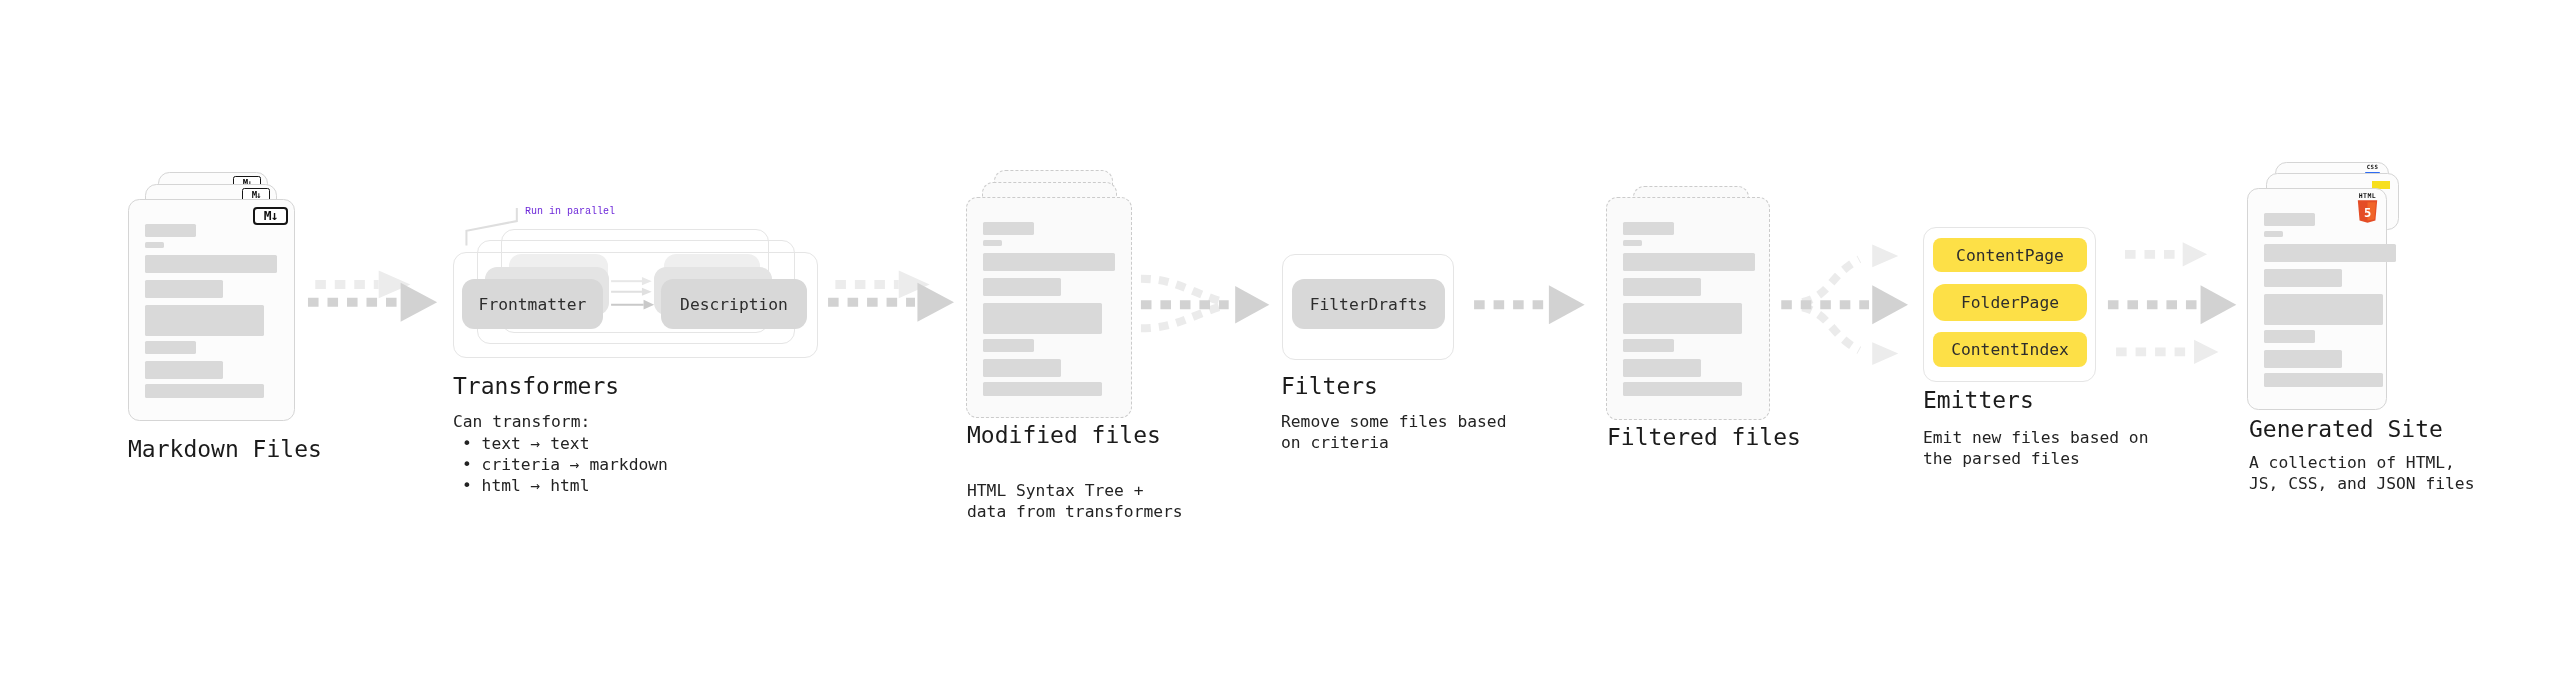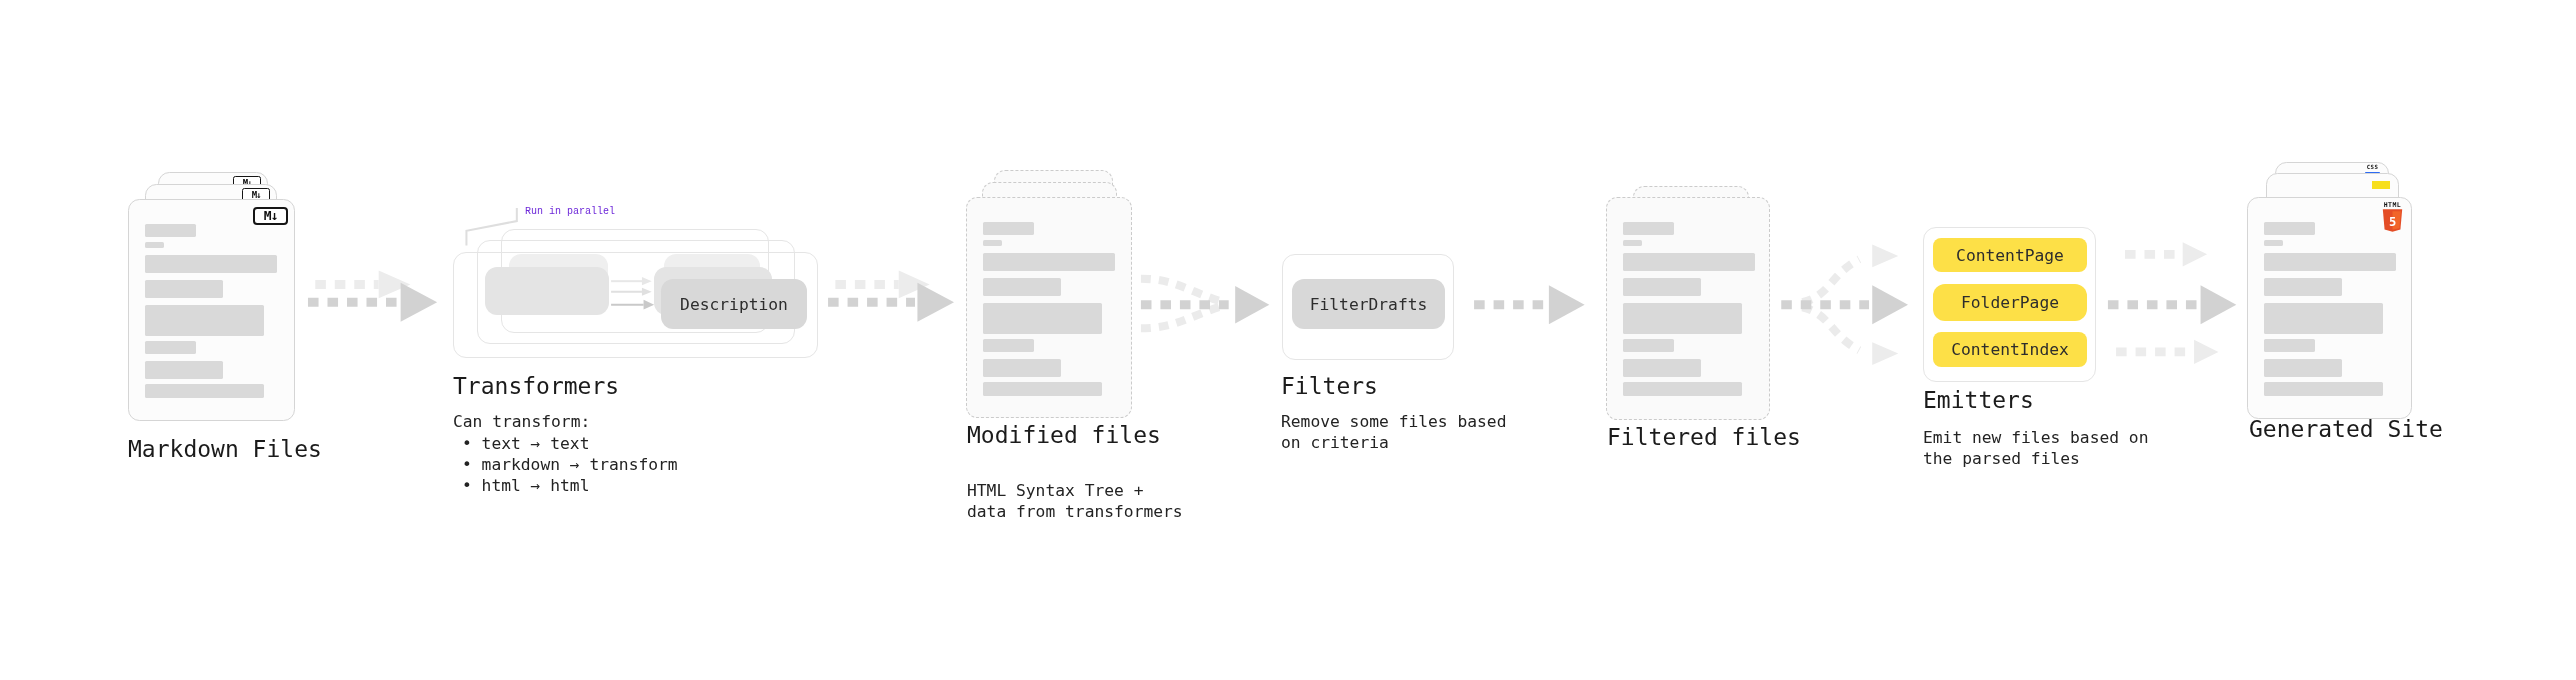--- a/index.html
+++ b/index.html
@@ -99,26 +99,27 @@
   </div>
   <div class="h1" style="left:128px;top:437px;">Markdown Files</div>
 
   <div class="frame" style="left:501px;top:229px;width:268px;height:104px;"></div>
   <div class="frame" style="left:477px;top:240px;width:318px;height:104px;"></div>
   <div class="frame" style="left:453px;top:252px;width:365px;height:106px;"></div>
   <div class="ghost g2" style="left:509px;top:254px;width:99px;height:48px;"></div>
   <div class="ghost g2" style="left:664px;top:254px;width:96px;height:48px;"></div>
   <div class="ghost g1" style="left:485px;top:267px;width:124px;height:48px;"></div>
   <div class="ghost g1" style="left:654px;top:267px;width:118px;height:48px;"></div>
+  <div class="btn" style="left:462px;top:279px;width:141px;height:50px;">Frontmatter</div>
   <div class="btn" style="left:661px;top:279px;width:146px;height:50px;">Description</div>
   <div class="annot" style="left:525px;top:203px;">Run in parallel</div>
   <div class="h1" style="left:453px;top:374px;">Transformers</div>
   <div class="sub" style="left:453px;top:411px;">Can transform:</div>
   <div class="sub" style="left:462px;top:433px;">• text → text</div>
-  <div class="sub" style="left:462px;top:454px;">• markdown → transform</div>
+  <div class="sub" style="left:462px;top:454px;">• criteria → markdown</div>
   <div class="sub" style="left:462px;top:475px;">• html → html</div>
 
   <div class="doc-card dashed" style="left:994px;top:170px;width:119px;height:57px;"></div>
   <div class="doc-card dashed" style="left:982px;top:182px;width:135px;height:57px;"></div>
   <div class="doc-card dashed" style="left:966px;top:197px;width:166px;height:221px;">
     <div class="bar b1"></div>
     <div class="bar b2"></div>
     <div class="bar b3"></div>
     <div class="bar b4"></div>
     <div class="bar b5"></div>
@@ -159,39 +160,41 @@
 
   <div class="doc-card solid" style="left:2275px;top:162px;width:114px;height:57px;">
     <div class="css-badge">
       <div class="css-txt">CSS</div>
       <div class="css-bar"></div>
     </div>
   </div>
   <div class="doc-card solid" style="left:2266px;top:173px;width:133px;height:57px;">
     <div class="js-badge"></div>
   </div>
-  <div class="doc-card solid" style="left:2247px;top:197px;width:165px;height:222px;">
+  <div class="doc-card solid" style="left:2247px;top:188px;width:140px;height:222px;">
     <div class="html5-badge">
       <div class="html-txt">HTML</div>
       <svg width="21" height="23" viewBox="0 0 26 28">
         <path d="M1 0 h24 l-2.2 25 L13 28 3.2 25 Z" fill="#e44d26"></path>
         <path d="M13 2.5 h10.3 l-1.8 21 L13 25.6 Z" fill="#f16529"></path>
         <text x="13.2" y="20.5" text-anchor="middle" font-size="15" font-weight="bold" fill="#ffffff">5</text>
       </svg>
     </div>
     <div class="bar b1"></div>
     <div class="bar b2"></div>
     <div class="bar b3"></div>
     <div class="bar b4"></div>
     <div class="bar b5"></div>
     <div class="bar b6"></div>
     <div class="bar b7"></div>
     <div class="bar b8"></div>
   </div>
   <div class="h1" style="left:2249px;top:417px;">Generated Site</div>
+  <div class="sub" style="left:2249px;top:452px;">A collection of HTML,
+JS, CSS, and JSON files</div>
 
   <svg class="arrows" width="2576" height="681" viewBox="0 0 3170 838">
 
     <polyline class="callout" points="636,256 636,272 574,284 574,302"></polyline>
 
     <g>
       <line class="dL" x1="388" y1="350" x2="466" y2="350"></line>
       <polygon class="hL" points="466,333 505,350 466,367"></polygon>
       <line class="dD" x1="379" y1="372" x2="490" y2="372"></line>
       <polygon class="hD" points="493,348 538,372 493,396"></polygon>

